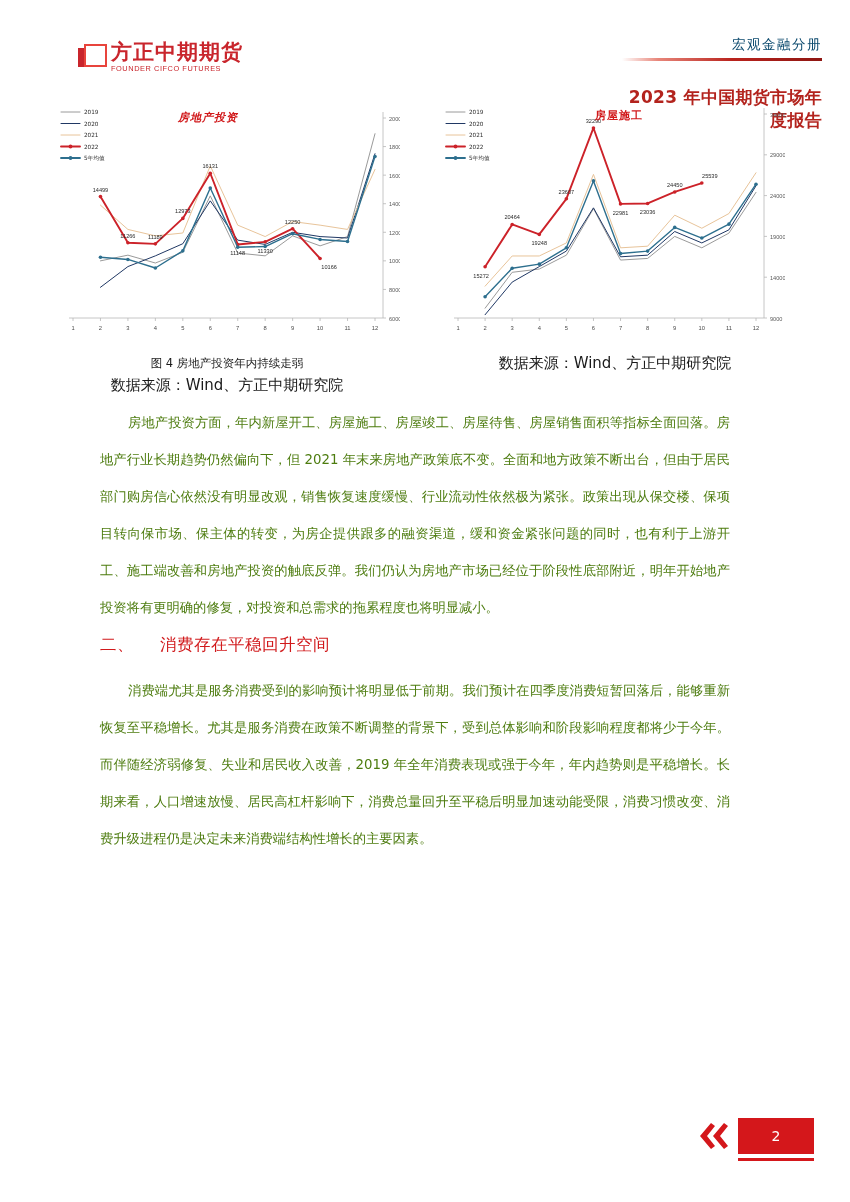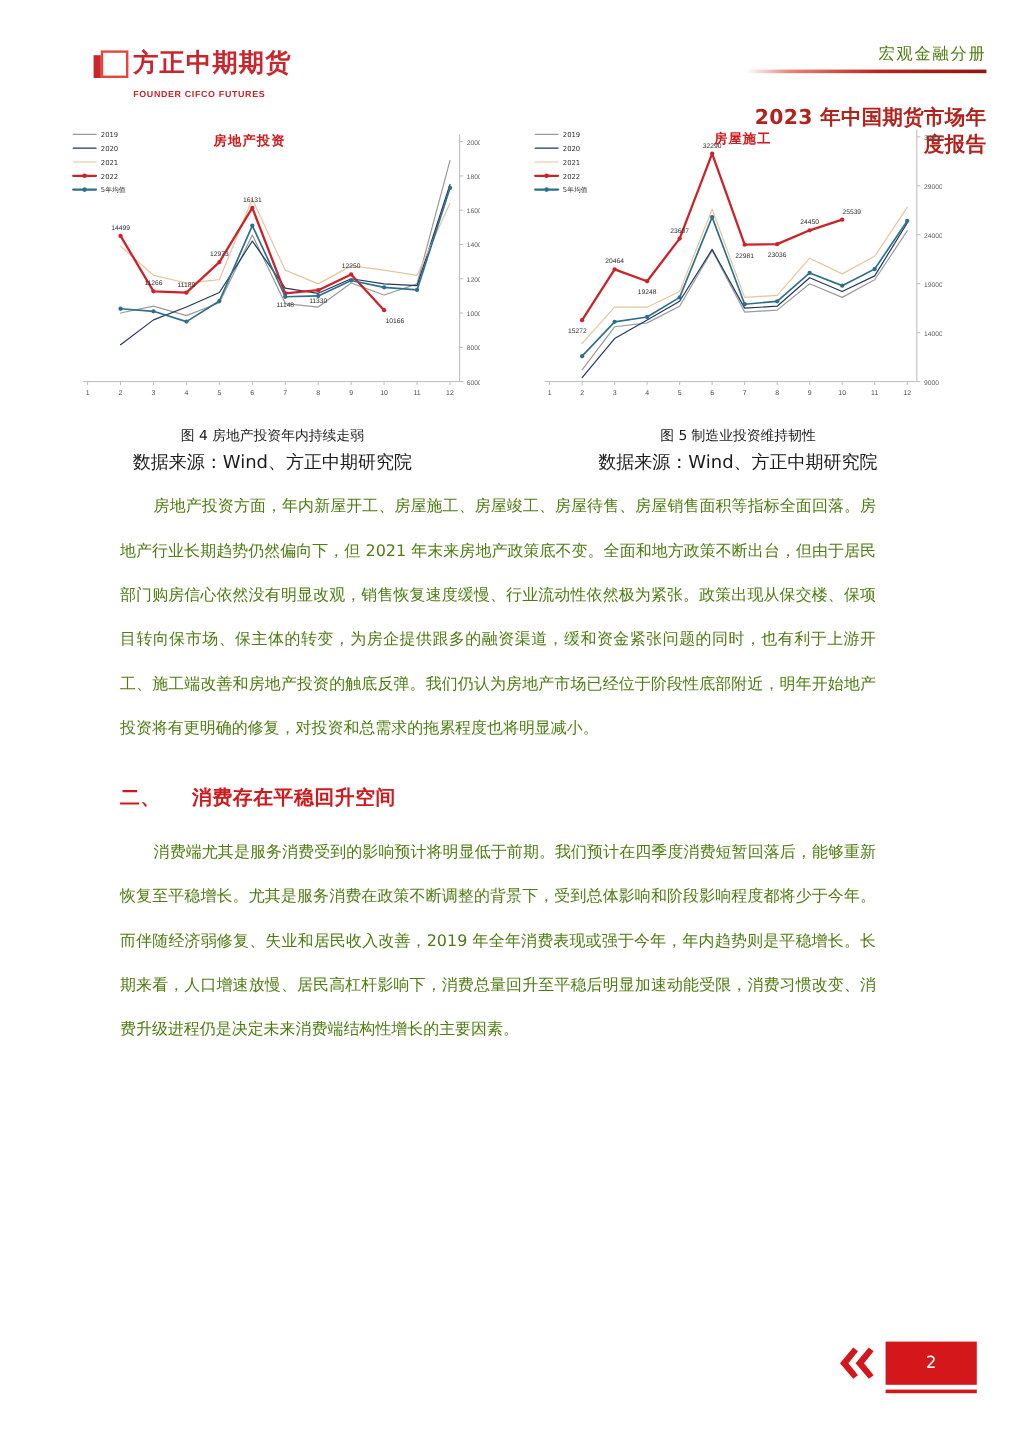--- a/index.html
+++ b/index.html
@@ -3,65 +3,65 @@
 <meta charset="utf-8">
 <style>
   html,body{margin:0;padding:0;background:#f0f0f0;}
   body{font-family:"Liberation Sans","DejaVu Sans",sans-serif;}
   .page{
     position:relative;width:850px;height:1202px;background:#ffffff;
     overflow:hidden;margin:0 auto;
   }
   
   .header{position:absolute;left:0;top:0;width:850px;height:92px;}
-  .logo-wrap{position:absolute;left:78px;top:42px;display:flex;gap:7px;}
+  .logo-wrap{position:absolute;left:78px;top:42px;display:flex;align-items:center;gap:7px;}
   .logo-mark{position:relative;width:26px;height:26px;}
   .logo-mark .sq1{position:absolute;left:0;top:4px;width:19px;height:19px;background:#c9252c;}
   .logo-mark .sq2{position:absolute;left:6px;top:0;width:19px;height:19px;border:2.5px solid #e8443c;background:#fff;}
   .logo-text{line-height:1;}
   .logo-cn{font-family:"DejaVu Sans",sans-serif;font-size:21px;font-weight:700;color:#c9252c;letter-spacing:1px;}
-  .logo-en{font-size:7.4px;font-weight:700;color:#c9252c;letter-spacing:.55px;margin-top:12px;}
+  .logo-en{font-size:7.4px;font-weight:400;color:#c9252c;letter-spacing:.55px;margin-top:2px;}
 
   .hdr-right{position:absolute;right:28px;top:36px;width:200px;text-align:right;}
-  .hdr-title{font-family:"DejaVu Sans",sans-serif;font-size:13.5px;color:#4d7c0f;letter-spacing:1.5px;}
+  .hdr-title{font-family:"DejaVu Sans",sans-serif;font-size:13.5px;color:#0c4a6e;letter-spacing:1.5px;}
   .hdr-rule{margin-top:4px;height:2.5px;width:100%;
     background:linear-gradient(90deg,#ffffff 0%,#e8867a 18%,#b9231d 55%,#8e1612 100%);}
   .hdr-sub{margin-top:25px;font-family:"DejaVu Sans",sans-serif;font-size:17px;font-weight:700;color:#b3231d;letter-spacing:.3px;}
 
   
   .charts{position:absolute;left:0;top:100px;width:850px;height:240px;}
   .chart-box{position:absolute;top:0;height:240px;}
   .chart-left{left:55px;width:345px;}
   .chart-right{left:440px;width:345px;}
   .chart-svg{display:block;}
   .chart-title{
     position:absolute;font-family:"DejaVu Sans",sans-serif;font-size:11px;font-weight:700;
     color:#d1191b;letter-spacing:1px;
   }
-  .chart-left .chart-title{left:123px;top:10px;}
+  .chart-left .chart-title{left:123px;top:10px;font-style:italic;}
   .chart-right .chart-title{left:155px;top:8px;}
 
   
   .captions{position:absolute;left:0;top:352px;width:755px;height:50px;}
   .cap{position:absolute;top:0;width:330px;text-align:center;
        font-family:"DejaVu Sans",sans-serif;font-size:11.5px;color:#1a1a1a;line-height:22px;}
   .cap-left{left:62px;}
   .cap-right{left:450px;}
   .cap .l2{font-size:15px;}
 
   
   .body-text{position:absolute;left:100px;top:404px;width:630px;}
   p.para{
     margin:0 0 0 0;font-family:"DejaVu Sans",sans-serif;font-size:13.3px;
     color:#4d7c0f;line-height:37px;text-align:justify;text-justify:inter-ideograph;
     text-indent:28px;
   }
   h2.sec{
-    margin:28px 0 16px 0;font-family:"DejaVu Sans",sans-serif;font-size:16.5px;
-    font-weight:700;color:#d1191b;letter-spacing:.5px;
+    margin:8px 0 16px 0;font-family:"DejaVu Sans",sans-serif;font-size:16.5px;
+    font-weight:400;color:#d1191b;letter-spacing:.5px;
   }
   h2.sec .num{margin-right:26px;}
 
   
   .footer{position:absolute;right:36px;bottom:48px;display:flex;align-items:center;gap:8px;}
   .chev{display:block;}
   .pagebox{position:relative;width:76px;height:36px;background:#d4171b;
     display:flex;align-items:center;justify-content:center;}
   .pagebox span{font-family:"DejaVu Sans",sans-serif;font-size:14px;color:#fff;font-weight:400;}
   .pageunder{position:absolute;right:36px;bottom:41px;width:76px;height:3px;background:#d4171b;}
@@ -275,21 +275,20 @@
         </svg>
     </div>
   </div>
 
   <div class="captions">
     <div class="cap cap-left">
       <div>图 4   房地产投资年内持续走弱</div>
       <div class="l2">数据来源：Wind、方正中期研究院</div>
     </div>
     <div class="cap cap-right">
-      <div>图 5   制造业投资维持韧性</div>
       <div class="l2">数据来源：Wind、方正中期研究院</div>
     </div>
   </div>
 
   <div class="body-text">
     <p class="para">房地产投资方面，年内新屋开工、房屋施工、房屋竣工、房屋待售、房屋销售面积等指标全面回落。房地产行业长期趋势仍然偏向下，但 2021 年末来房地产政策底不变。全面和地方政策不断出台，但由于居民部门购房信心依然没有明显改观，销售恢复速度缓慢、行业流动性依然极为紧张。政策出现从保交楼、保项目转向保市场、保主体的转变，为房企提供跟多的融资渠道，缓和资金紧张问题的同时，也有利于上游开工、施工端改善和房地产投资的触底反弹。我们仍认为房地产市场已经位于阶段性底部附近，明年开始地产投资将有更明确的修复，对投资和总需求的拖累程度也将明显减小。</p>
     <h2 class="sec">
       <span class="num">二、</span><span>消费存在平稳回升空间</span>
     </h2>
     <p class="para">消费端尤其是服务消费受到的影响预计将明显低于前期。我们预计在四季度消费短暂回落后，能够重新恢复至平稳增长。尤其是服务消费在政策不断调整的背景下，受到总体影响和阶段影响程度都将少于今年。而伴随经济弱修复、失业和居民收入改善，2019 年全年消费表现或强于今年，年内趋势则是平稳增长。长期来看，人口增速放慢、居民高杠杆影响下，消费总量回升至平稳后明显加速动能受限，消费习惯改变、消费升级进程仍是决定未来消费端结构性增长的主要因素。</p>

